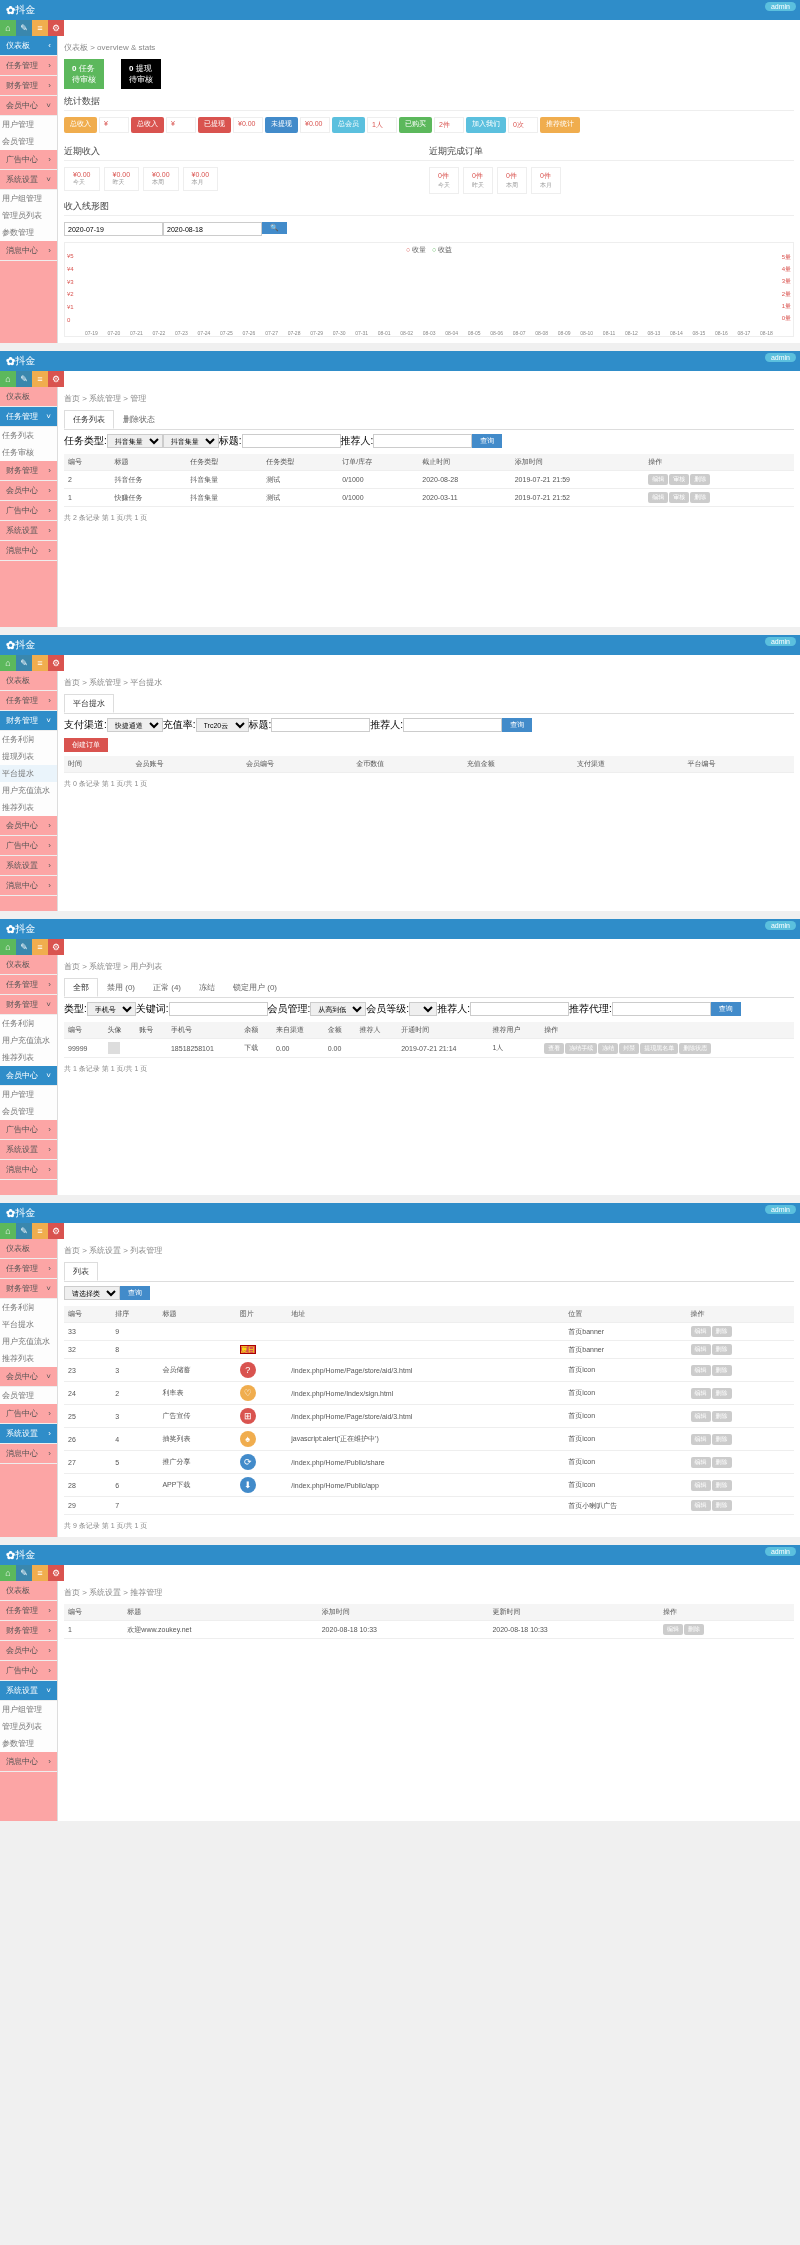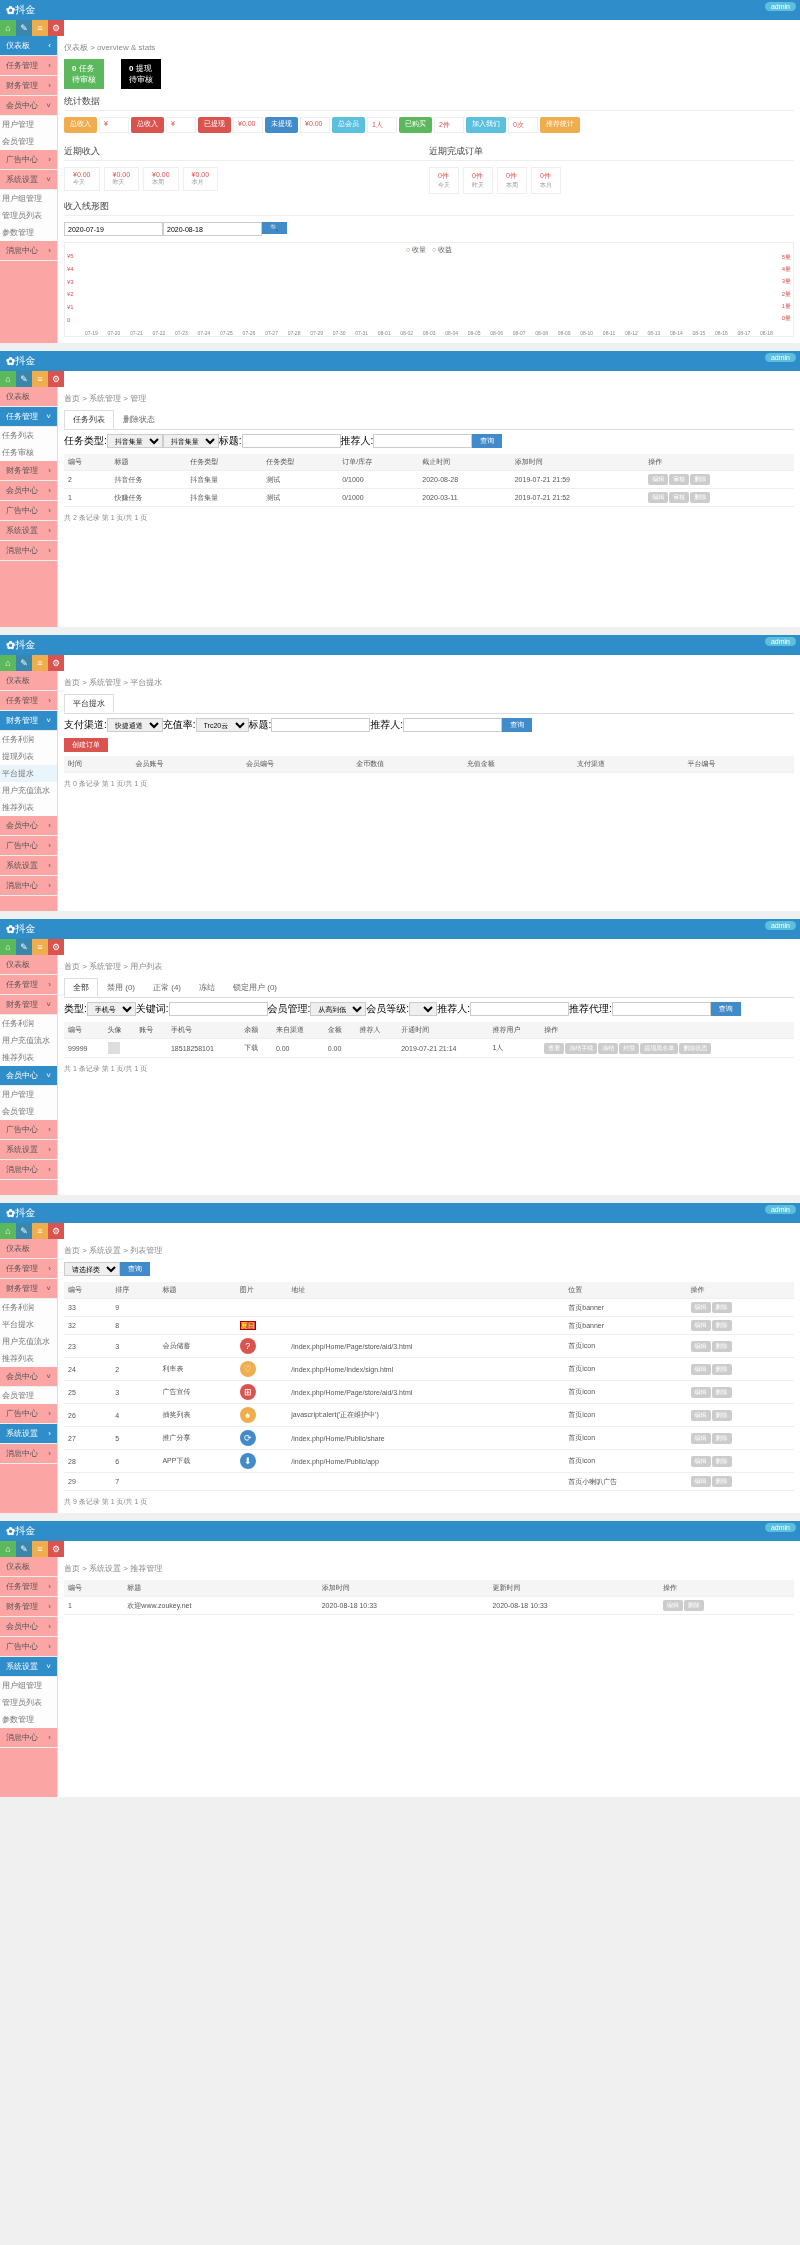--- a/index.html
+++ b/index.html
@@ -537,20 +537,23 @@
           <span>系统设置</span>
           <span>›</span>
         </div>
   <div class="sb-item">
           <span>消息中心</span>
           <span>›</span>
         </div>
 </div>
 <div class="content">
   <div class="crumb">首页 &gt; 系统设置 &gt; 列表管理</div>
+  <div class="tabs">
+          <div class="tab active">列表</div>
+        </div>
   <div class="filter-row">
     <select><option>请选择类</option></select>
     <button class="btn-search">查询</button>
   </div>
   <table>
     <tbody>
             <tr>
               <th>编号</th>
               <th>排序</th>
               <th>标题</th>

